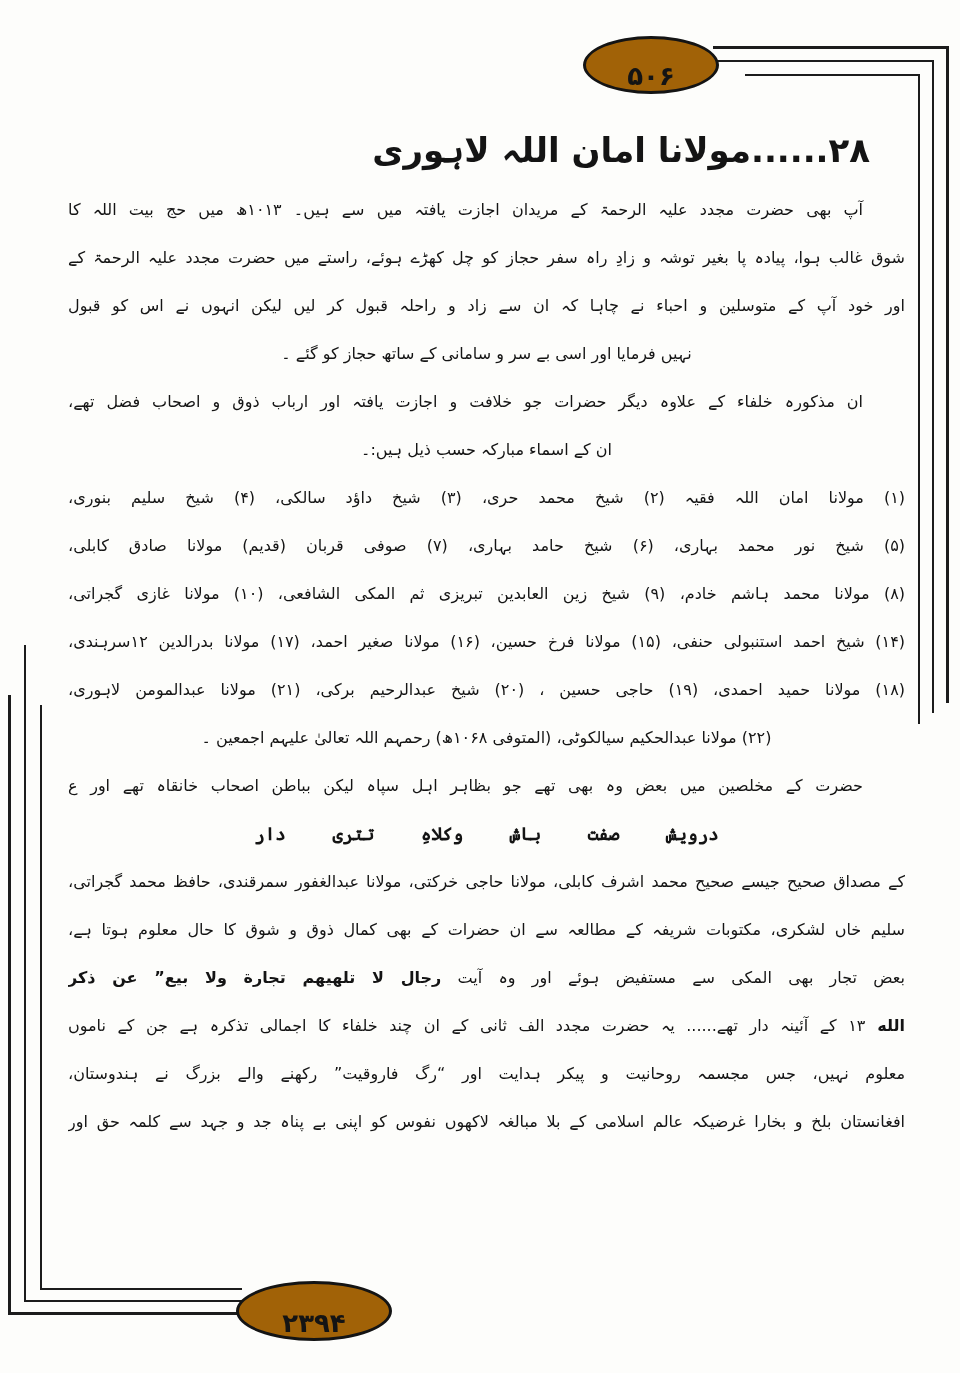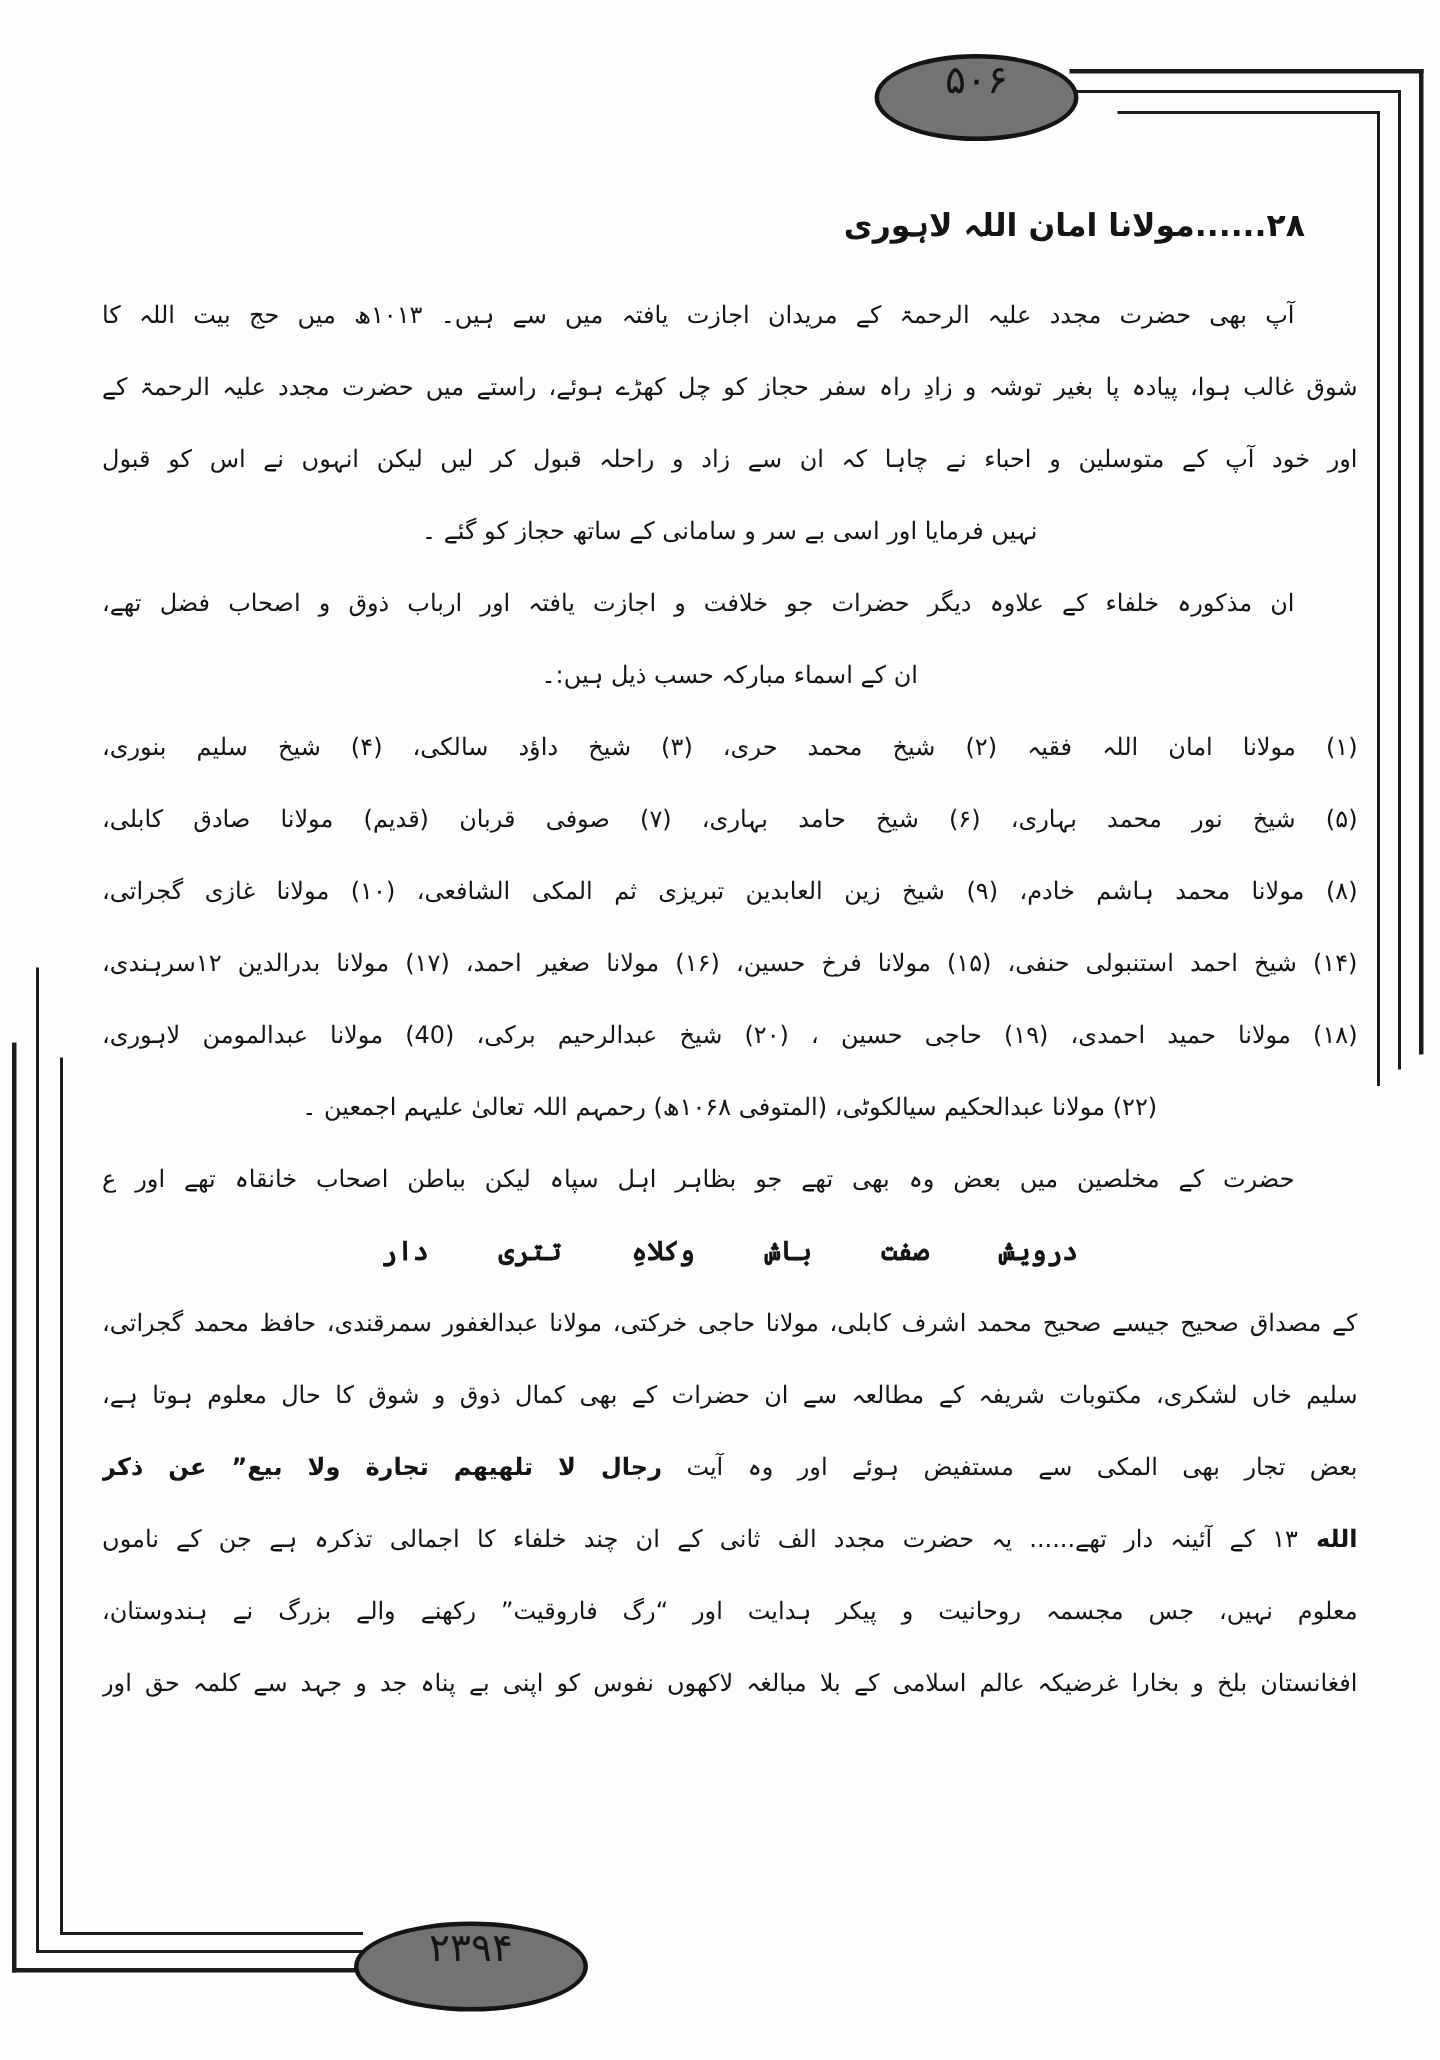--- a/index.html
+++ b/index.html
@@ -15,30 +15,30 @@
   .fr-tr1{top:46px;left:713px;width:233px;height:654px;border-top-width:3px;border-right-width:3px;}
   .fr-tr2{top:60px;left:713px;width:219px;height:651px;}
   .fr-tr3{top:74px;left:745px;width:173px;height:648px;}
   .fr-bl{border-bottom:2px solid #1c1c1c;border-left:2px solid #1c1c1c;}
   .fr-bl1{top:695px;left:8px;width:232px;height:617px;border-bottom-width:3px;border-left-width:3px;}
   .fr-bl2{top:645px;left:24px;width:216px;height:655px;}
   .fr-bl3{top:705px;left:40px;width:200px;height:583px;}
   
   .oval{
     position:absolute;border:3px solid #141414;border-radius:50%;
-    background:#737373;display:flex;align-items:flex-start;justify-content:center;
-    font-weight:normal;font-size:26px;letter-spacing:2px;
+    background:#a16207;display:flex;align-items:flex-end;justify-content:center;
+    font-weight:bold;font-size:26px;letter-spacing:2px;
   }
   .oval-top{left:583px;top:36px;width:130px;height:52px;}
   .oval-bottom{left:236px;top:1281px;width:150px;height:54px;}
   
   .heading{
     position:absolute;top:122px;right:58px;left:60px;
     text-align:right;padding-right:32px;
-    font-size:21px;font-weight:bold;line-height:56px;
+    font-size:34px;font-weight:bold;line-height:56px;
   }
   
   .text-block{
     position:absolute;top:186px;right:55px;left:68px;
   }
   .line{
     height:48px;line-height:48px;font-size:16px;
     overflow:hidden;white-space:nowrap;
   }
   .line.justify,.line.indent{text-align:justify;text-align-last:justify;}
@@ -74,21 +74,21 @@
     <div class="line indent">آپ بھی حضرت مجدد علیہ الرحمۃ کے مریدان اجازت یافتہ میں سے ہیں۔ ۱۰۱۳ھ میں حج بیت اللہ کا</div>
     <div class="line justify">شوق غالب ہوا، پیادہ پا بغیر توشہ و زادِ راہ سفر حجاز کو چل کھڑے ہوئے، راستے میں حضرت مجدد علیہ الرحمۃ کے</div>
     <div class="line justify">اور خود آپ کے متوسلین و احباء نے چاہا کہ ان سے زاد و راحلہ قبول کر لیں لیکن انہوں نے اس کو قبول</div>
     <div class="line center">نہیں فرمایا اور اسی بے سر و سامانی کے ساتھ حجاز کو گئے ۔</div>
     <div class="line indent">ان مذکورہ خلفاء کے علاوہ دیگر حضرات جو خلافت و اجازت یافتہ اور ارباب ذوق و اصحاب فضل تھے،</div>
     <div class="line center">ان کے اسماء مبارکہ حسب ذیل ہیں:۔</div>
     <div class="line justify">(۱) مولانا امان اللہ فقیہ (۲) شیخ محمد حری، (۳) شیخ داؤد سالکی، (۴) شیخ سلیم بنوری،</div>
     <div class="line justify">(۵) شیخ نور محمد بہاری، (۶) شیخ حامد بہاری، (۷) صوفی قربان (قدیم) مولانا صادق کابلی،</div>
     <div class="line justify">(۸) مولانا محمد ہاشم خادم، (۹) شیخ زین العابدین تبریزی ثم المکی الشافعی، (۱۰) مولانا غازی گجراتی،</div>
     <div class="line justify">(۱۴) شیخ احمد استنبولی حنفی، (۱۵) مولانا فرخ حسین، (۱۶) مولانا صغیر احمد، (۱۷) مولانا بدرالدین ۱۲سرہندی،</div>
-    <div class="line justify">(۱۸) مولانا حمید احمدی، (۱۹) حاجی حسین ، (۲۰) شیخ عبدالرحیم برکی، (40) مولانا عبدالمومن لاہوری،</div>
+    <div class="line justify">(۱۸) مولانا حمید احمدی، (۱۹) حاجی حسین ، (۲۰) شیخ عبدالرحیم برکی، (۲۱) مولانا عبدالمومن لاہوری،</div>
     <div class="line center">(۲۲) مولانا عبدالحکیم سیالکوٹی، (المتوفی ۱۰۶۸ھ) رحمہم اللہ تعالیٰ علیہم اجمعین ۔</div>
     <div class="line indent">حضرت کے مخلصین میں بعض وہ بھی تھے جو بظاہر اہل سپاہ لیکن بباطن اصحاب خانقاہ تھے اور ع</div>
     <div class="line verse">درویش صفت باش وکلاہِ تتری دار</div>
     <div class="line justify">کے مصداق صحیح جیسے صحیح محمد اشرف کابلی، مولانا حاجی خرکتی، مولانا عبدالغفور سمرقندی، حافظ محمد گجراتی،</div>
     <div class="line justify">سلیم خاں لشکری، مکتوبات شریفہ کے مطالعہ سے ان حضرات کے بھی کمال ذوق و شوق کا حال معلوم ہوتا ہے،</div>
     <div class="line justify"><span>بعض تجار بھی المکی سے مستفیض ہوئے اور وہ آیت </span><span class="bold">رجال لا تلهيهم تجارة ولا بيع</span><span class="bold">” عن ذكر</span></div>
     <div class="line justify"><span class="bold">الله </span><span>۱۳ کے آئینہ دار تھے...... یہ حضرت مجدد الف ثانی کے ان چند خلفاء کا اجمالی تذکرہ ہے جن کے ناموں</span></div>
     <div class="line justify">معلوم نہیں، جس مجسمہ روحانیت و پیکر ہدایت اور “رگ فاروقیت” رکھنے والے بزرگ نے ہندوستان،</div>
     <div class="line justify">افغانستان بلخ و بخارا غرضیکہ عالم اسلامی کے بلا مبالغہ لاکھوں نفوس کو اپنی بے پناہ جد و جہد سے کلمہ حق اور</div>
   </div>

